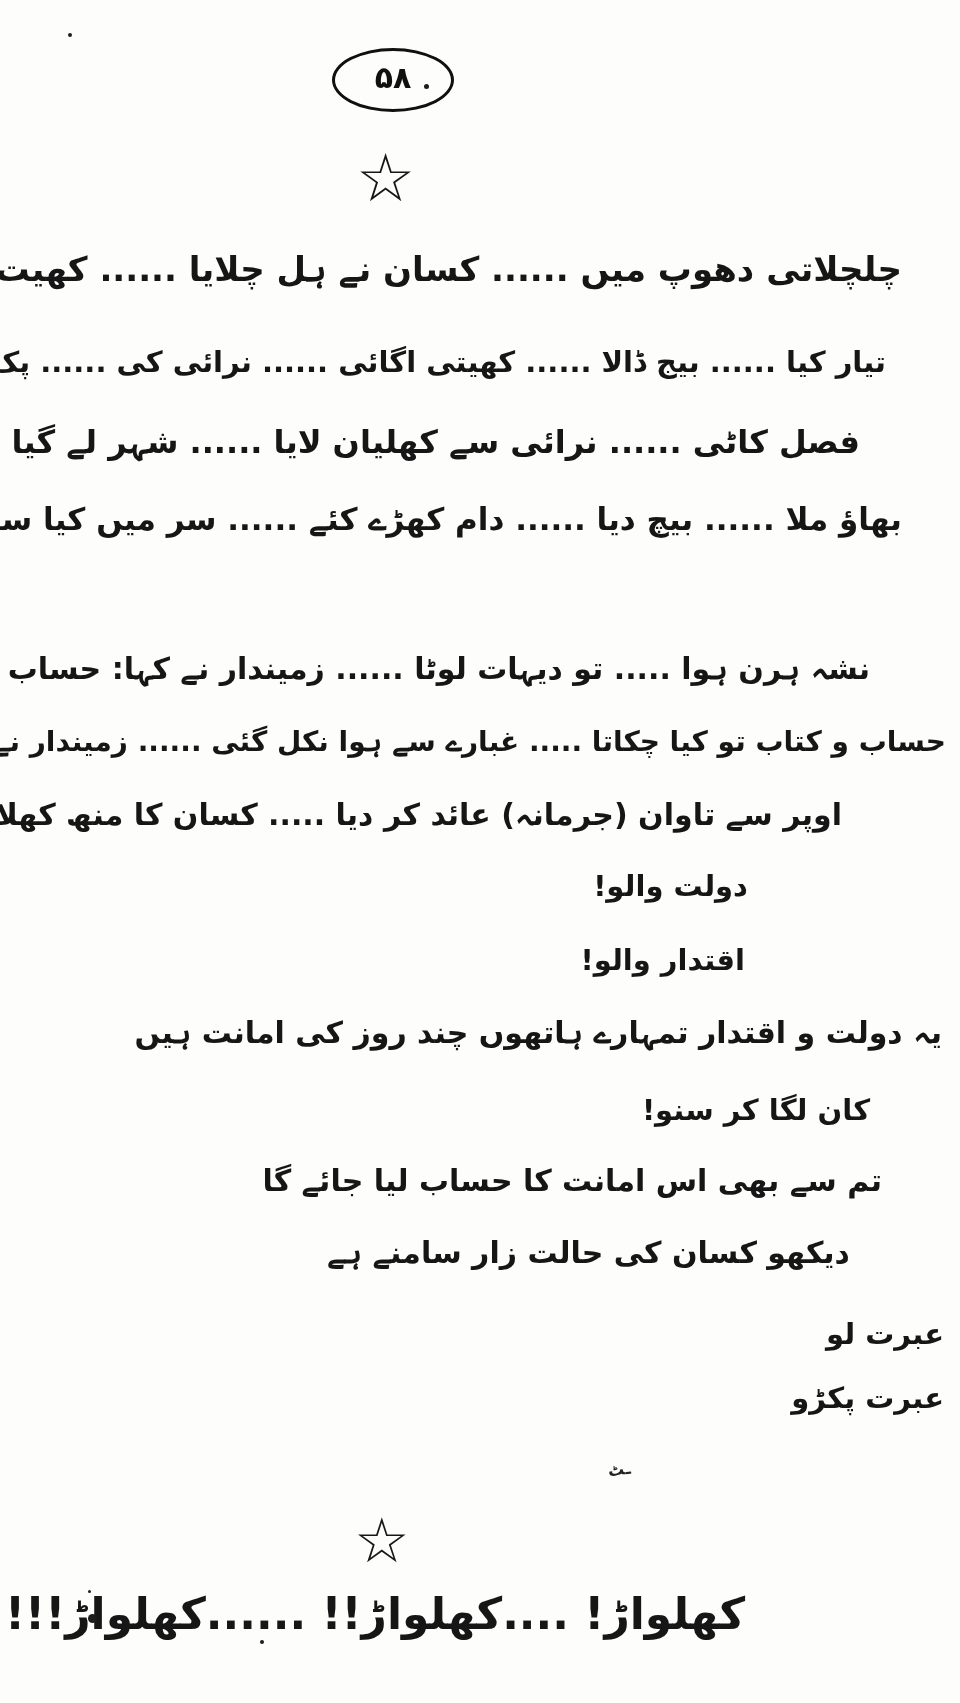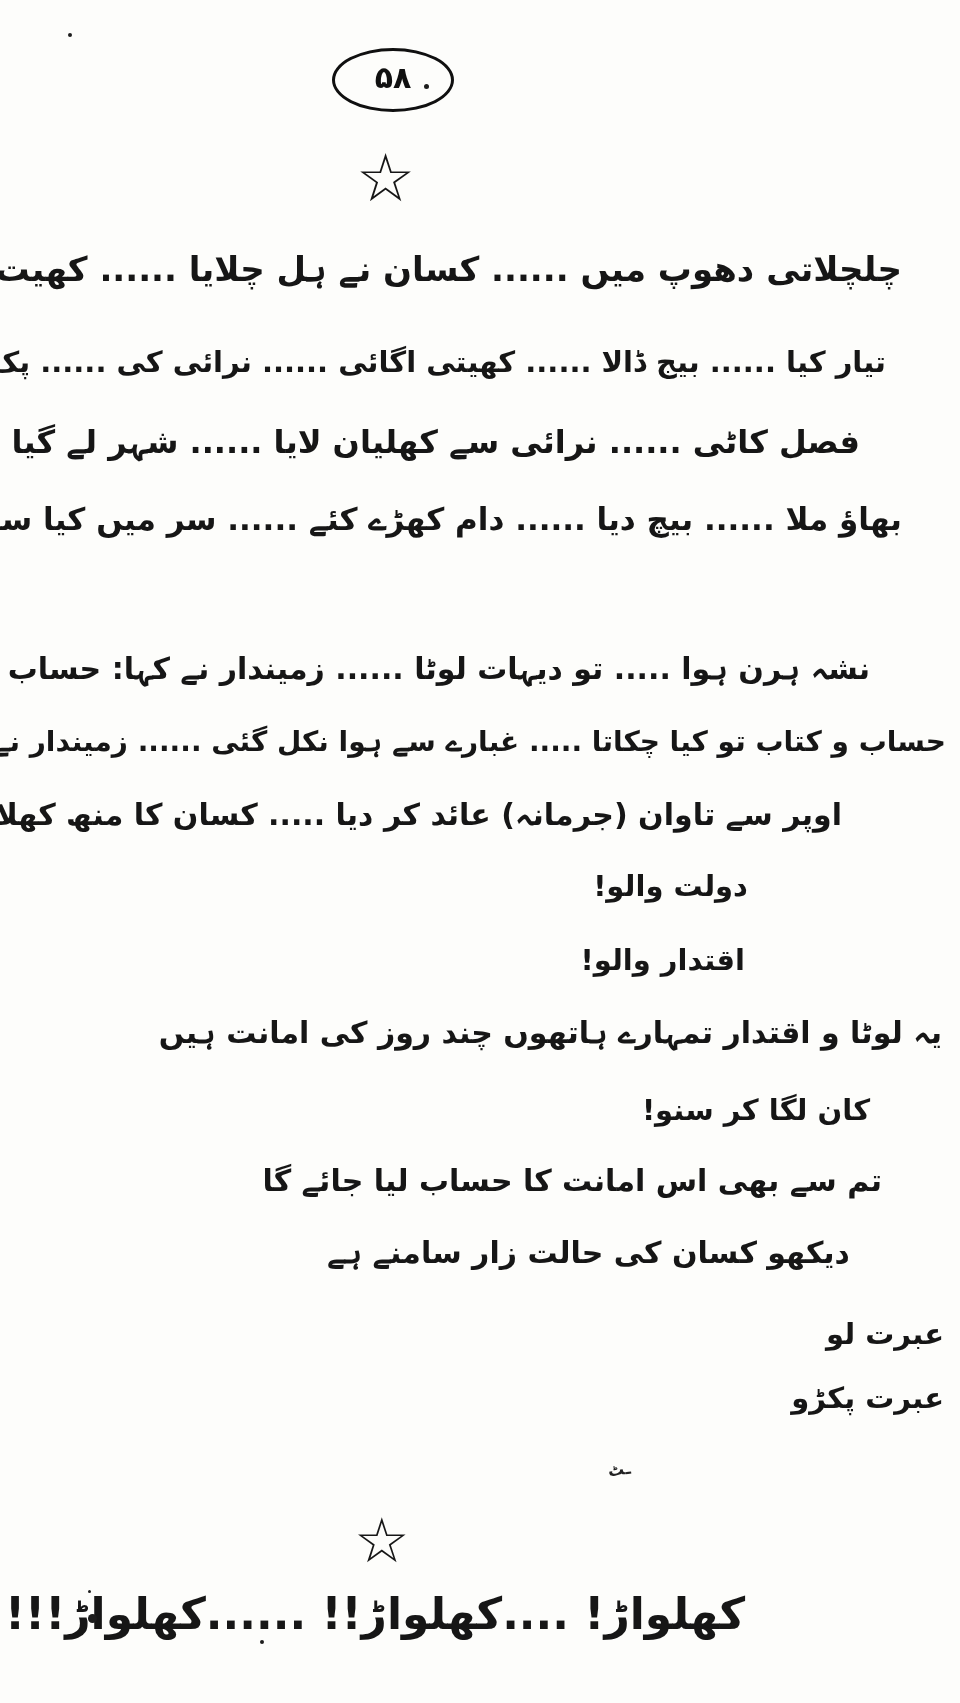--- a/index.html
+++ b/index.html
@@ -75,21 +75,21 @@
 
   <div class="line" style="top:248px;right:58px;font-size:34px;">چلچلاتی دھوپ میں ...... کسان نے ہل چلایا ...... کھیت جوتا</div>
   <div class="line" style="top:344px;right:74px;font-size:29px;">تیار کیا ...... بیج ڈالا ...... کھیتی اگائی ...... نرائی کی ...... پک کر کھیتی تیار ہوئی</div>
   <div class="line" style="top:422px;right:100px;font-size:32px;">فصل کاٹی ...... نرائی سے کھلیان لایا ...... شہر لے گیا</div>
   <div class="line" style="top:500px;right:58px;font-size:31px;">بھاؤ ملا ...... بیچ دیا ...... دام کھڑے کئے ...... سر میں کیا سودا سمایا</div>
   <div class="line" style="top:650px;right:90px;font-size:30px;">نشہ ہرن ہوا ..... تو دیہات لوٹا ...... زمیندار نے کہا: حساب چکاؤ</div>
   <div class="line" style="top:724px;right:14px;font-size:28px;">حساب و کتاب تو کیا چکاتا ..... غبارے سے ہوا نکل گئی ...... زمیندار نے زمین چھین لی</div>
   <div class="line" style="top:796px;right:118px;font-size:30px;">اوپر سے تاوان (جرمانہ) عائد کر دیا ..... کسان کا منھ کھلا کا کھلا رہ گیا</div>
   <div class="line" style="top:868px;right:212px;font-size:29px;">دولت والو!</div>
   <div class="line" style="top:942px;right:215px;font-size:29px;">اقتدار والو!</div>
-  <div class="line" style="top:1014px;right:18px;font-size:30px;">یہ لوٹا و اقتدار تمہارے ہاتھوں چند روز کی امانت ہیں</div>
+  <div class="line" style="top:1014px;right:18px;font-size:30px;">یہ دولت و اقتدار تمہارے ہاتھوں چند روز کی امانت ہیں</div>
   <div class="line" style="top:1092px;right:90px;font-size:29px;margin-left:12px;">کان لگا کر سنو!</div>
   <div class="line" style="top:1162px;right:78px;font-size:30px;">تم سے بھی اس امانت کا حساب لیا جائے گا</div>
   <div class="line" style="top:1234px;right:110px;font-size:30px;">دیکھو کسان کی حالت زار سامنے ہے</div>
   <div class="line" style="top:1316px;right:16px;font-size:29px;">عبرت لو</div>
   <div class="line" style="top:1380px;right:16px;font-size:29px;">عبرت پکڑو</div>
 
   <div class="stray-mark">ـٹ</div>
 
   <div class="star star-bottom">☆</div>
 

